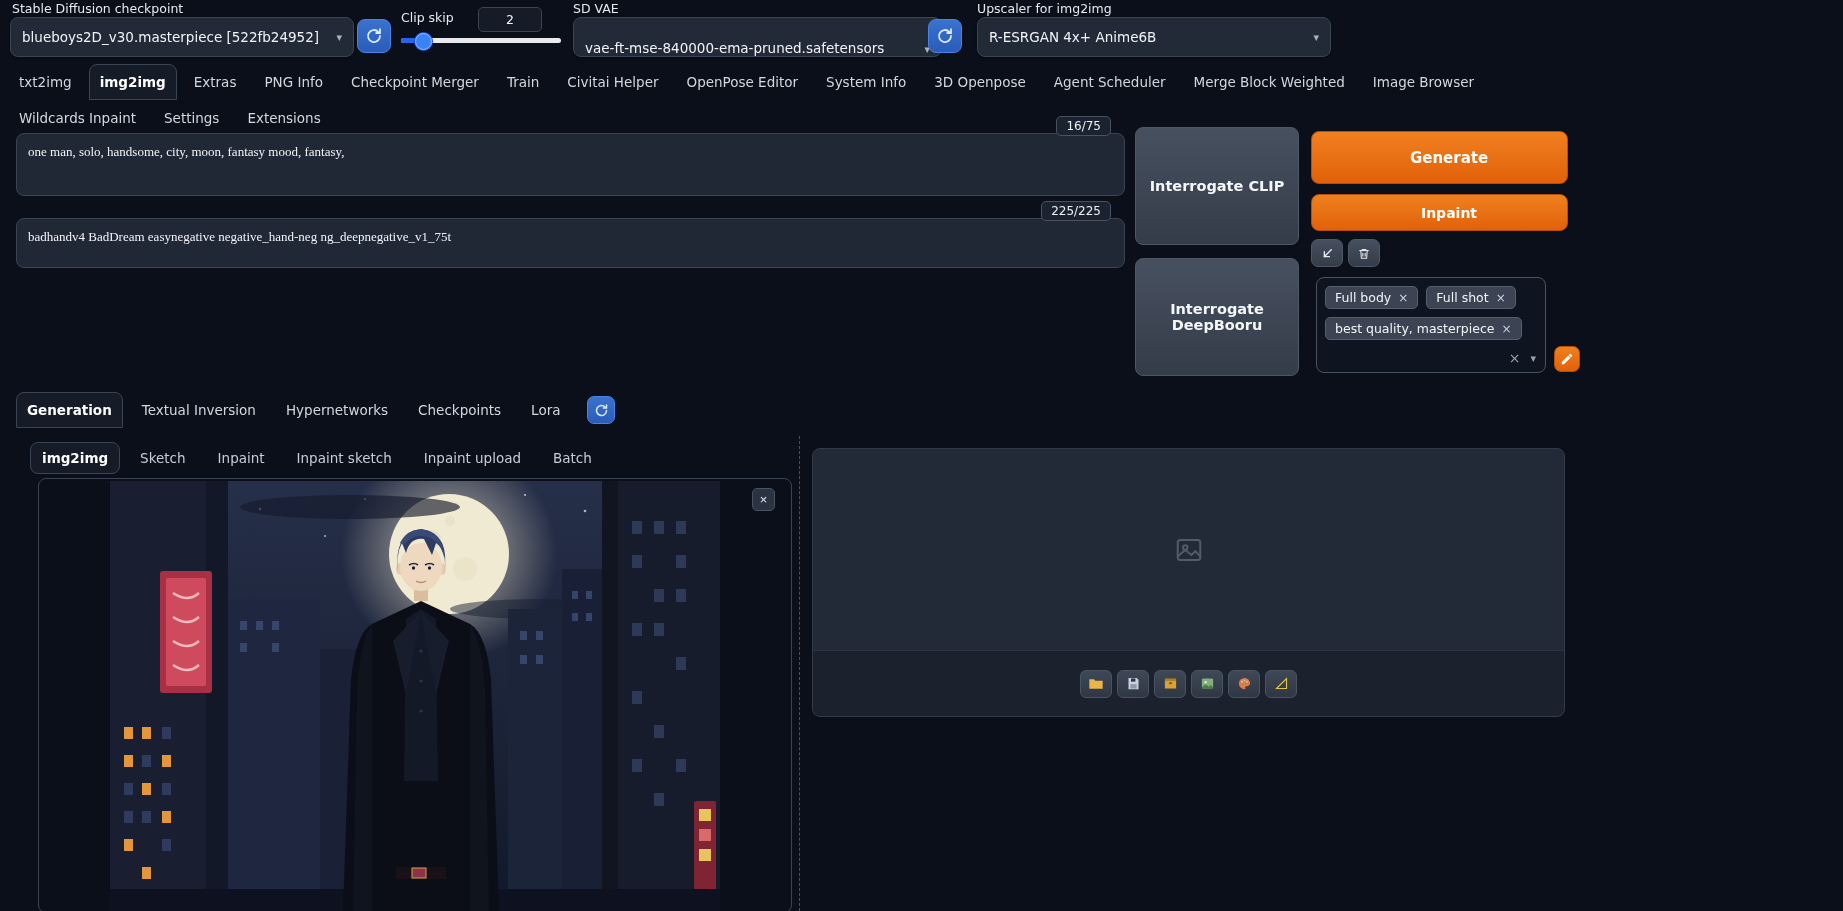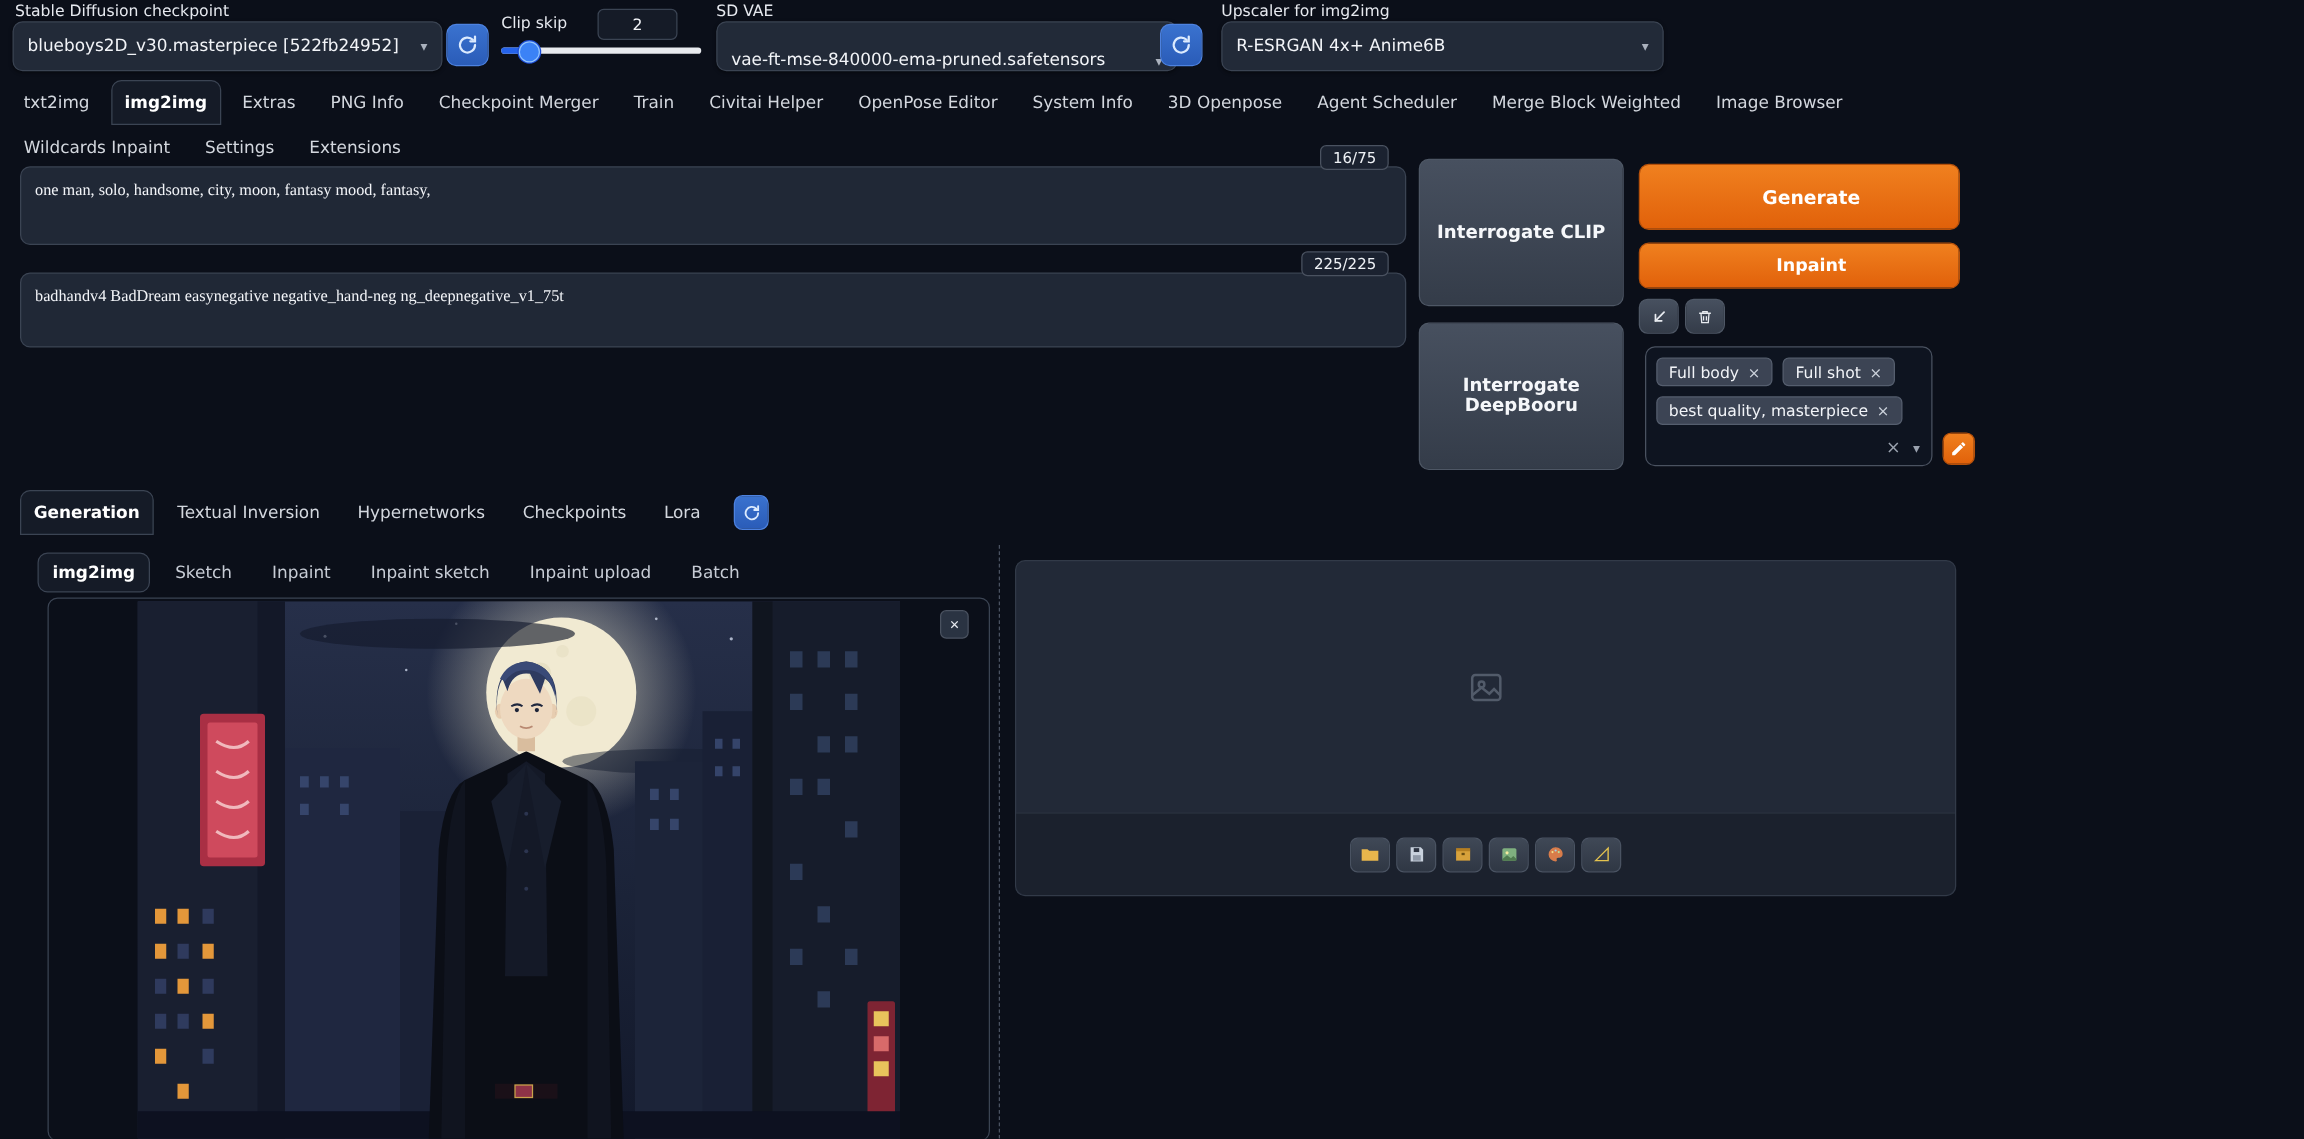--- a/index.html
+++ b/index.html
@@ -158,21 +158,21 @@
     <span class="tab">Settings</span>
     <span class="tab">Extensions</span>
   </nav>
 
   <div class="prompt-wrap" style="top:133px;">
     <div class="counter">16/75</div>
     <textarea style="height: 63px;" spellcheck="false">one man, solo, handsome, city, moon, fantasy mood, fantasy,</textarea>
   </div>
   <div class="prompt-wrap" style="top:218px;">
     <div class="counter">225/225</div>
-    <textarea style="height: 60px;" spellcheck="false">badhandv4 BadDream easynegative negative_hand-neg ng_deepnegative_v1_75t</textarea>
+    <textarea style="height: 50px;" spellcheck="false">badhandv4 BadDream easynegative negative_hand-neg ng_deepnegative_v1_75t</textarea>
   </div>
 
   <button id="interrogate-deepbooru" class="btn-gray interrogate">Interrogate DeepBooru</button>
   <button id="interrogate-clip" class="btn-gray interrogate">Interrogate CLIP</button>
 
   <button id="generate" class="btn-orange">Generate</button>
   <button id="enqueue" class="btn-orange">Inpaint</button>
 
   <button class="btn-gray tool-btn" style="left:1311px;">
     <svg width="15" height="15" viewBox="0 0 24 24" fill="none" stroke="#e8ebf0" stroke-width="2.2" stroke-linecap="round">

